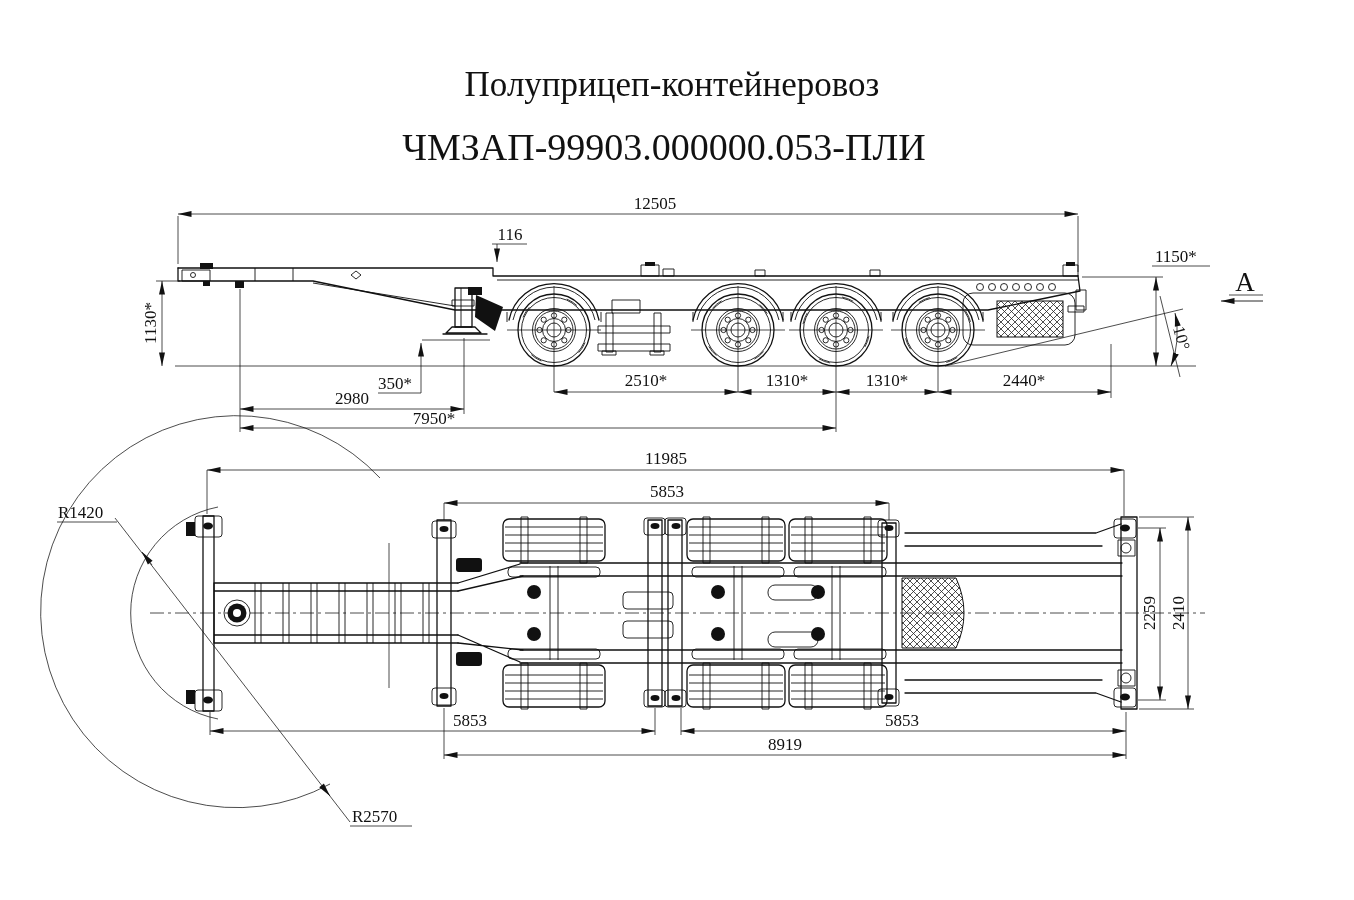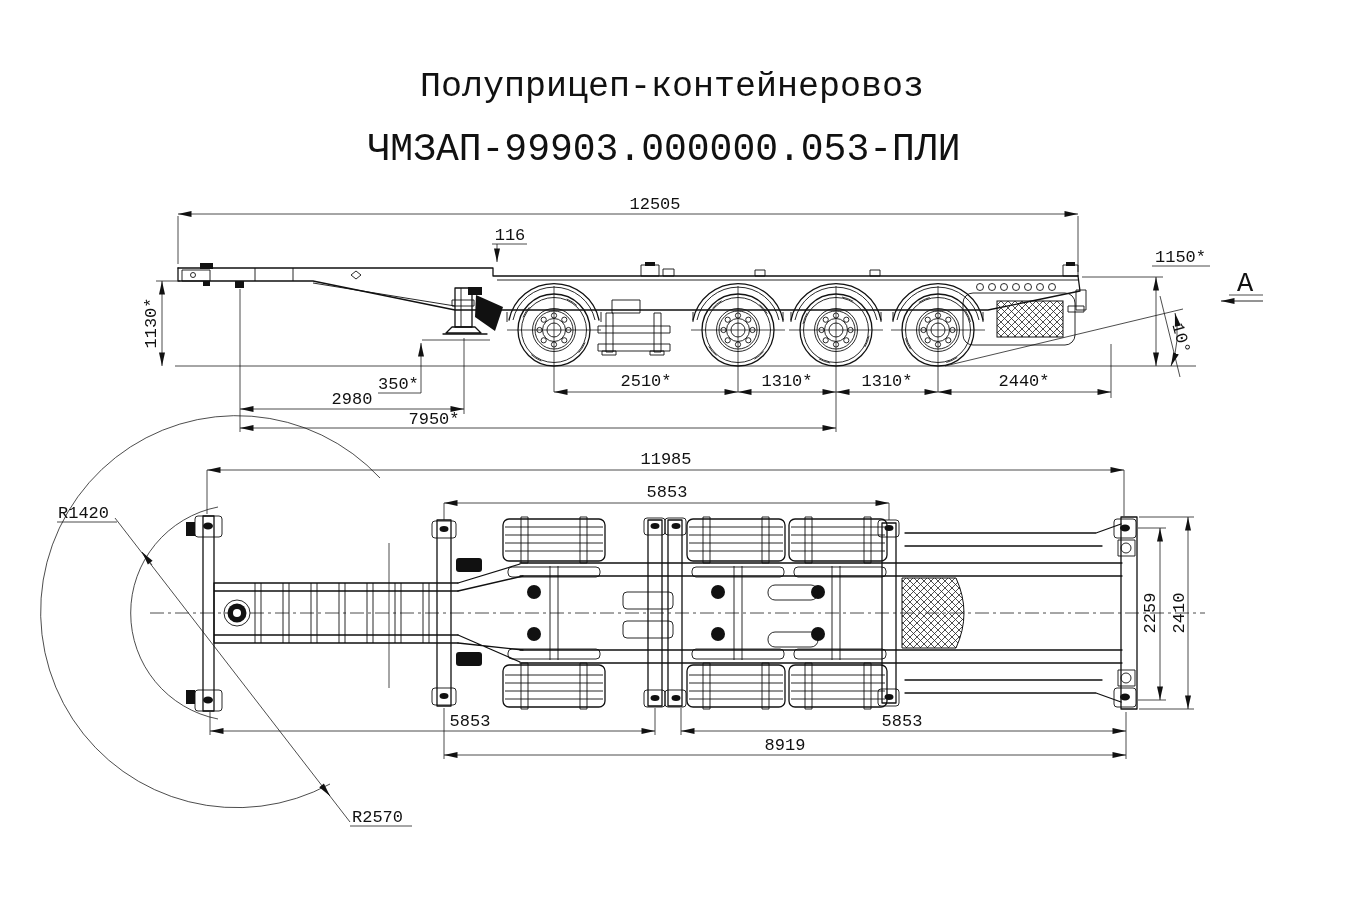--- a/index.html
+++ b/index.html
@@ -1,17 +1,17 @@
 <!DOCTYPE html>
 <html><head>
 <meta charset="utf-8">
 <style>
   html,body{margin:0;padding:0;background:#ffffff;}
   .sheet{width:1354px;height:900px;background:#ffffff;position:relative;overflow:hidden;
-         font-family:Liberation Mono, monospace;}
+         font-family:Liberation Serif, serif;}
   svg{display:block}
   text{fill:#111;}
   .t-title{font-size:35px;}
   .t-title2{font-size:38px;}
   .t-dim{font-size:17px;}
   .t-view{font-size:27px;}
   .ln{stroke:#111;stroke-width:1.3;fill:none;stroke-linejoin:round;stroke-linecap:round;}
   .ln2{stroke:#111;stroke-width:0.9;fill:none;stroke-linejoin:round;}
   .thin{stroke:#111;stroke-width:0.75;fill:none;}
   .cl{stroke:#111;stroke-width:0.75;fill:none;stroke-dasharray:14 4 3 4;}

